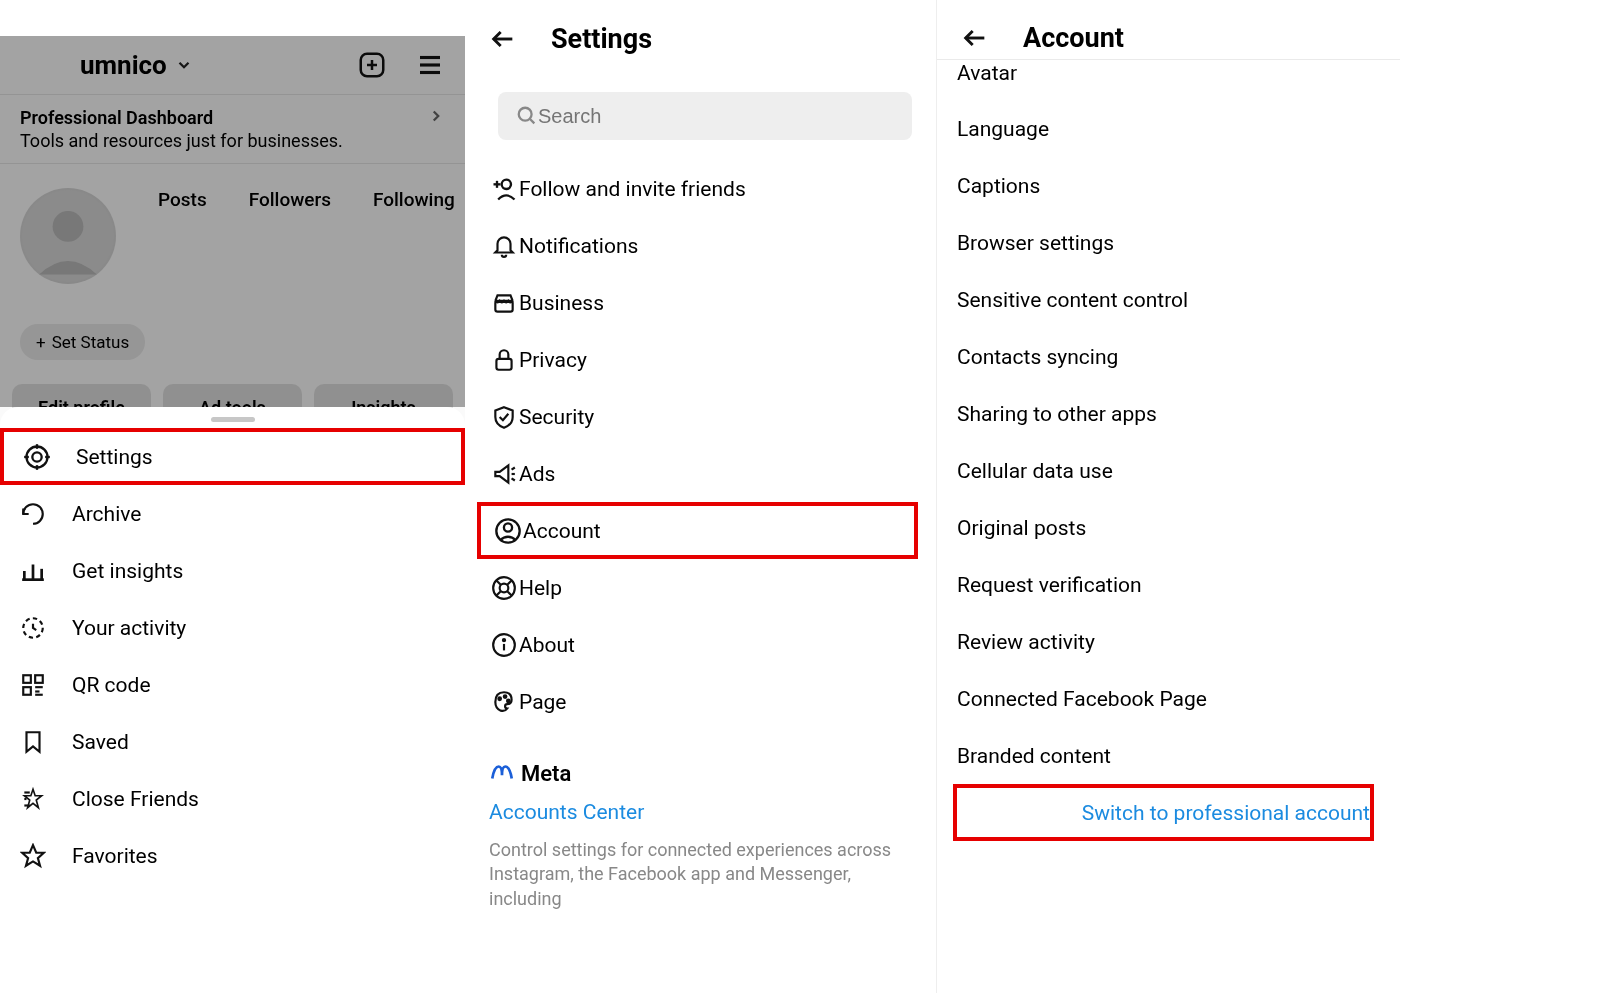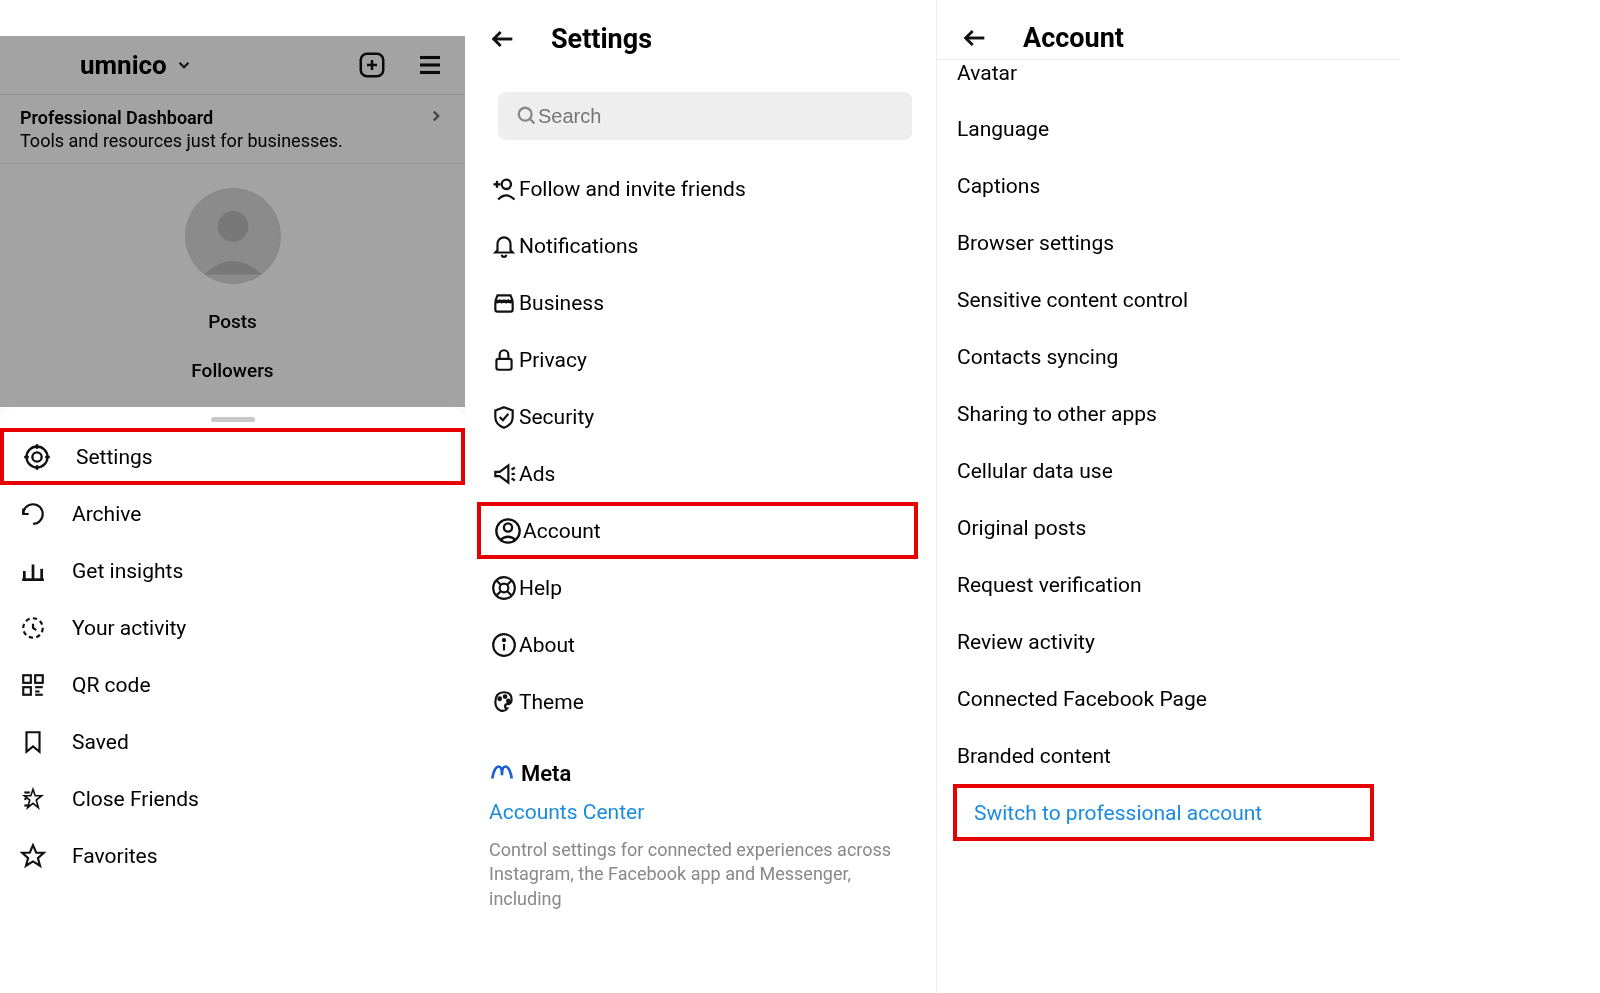--- a/index.html
+++ b/index.html
@@ -52,24 +52,23 @@
     border-bottom: 1px solid #e4e4e4;
     padding: 12px 20px;
     display: flex;
     justify-content: space-between;
     align-items: flex-start;
   }
   .p1-dash-text1 { font-size: 18px; font-weight: 600; }
   .p1-dash-text2 { font-size: 18px; color: #000000; margin-top: 2px;}
   .p1-profile-row {
     display: flex;
-    align-items: center;
+    align-items: flex-start;
     padding: 24px 20px 10px 20px;
-    gap: 26px;
-    flex-direction: column;
+    gap: 42px;
   }
   .avatar-circle {
     width: 96px; height: 96px;
     border-radius: 50%;
     background: #d3d3d3;
     display:flex; align-items:center; justify-content:center;
   }
   .avatar-inner { width:96px; height:96px; position:relative;}
   .stat-label { font-size: 19px; font-weight: 500; }
   .p1-set-status {
@@ -162,21 +161,21 @@
     border-bottom: 1px solid #eaeaea;
   }
   .p3-title { font-size: 27px; font-weight: 700; }
   .p3-list { padding: 0 20px; }
   .p3-item {
     display:flex; align-items:center;
     padding: 16px 0;
     height: 57px;
     font-size: 21px;
   }
-  .p3-red { border:4px solid #e60000; margin: 0 6px 0 -4px; padding-left:17px;}
+  .p3-red { border:4px solid #e60000; margin: 0 6px 0 -4px; padding-left:8px;justify-content:flex-end;}
   .p3-link { color: #1b8be0; }
   
   svg { display:block; }
 </style>
 </head>
 <body>
 
 <div class="panel panel1">
   <div class="p1-top">
     <div class="p1-header">
@@ -441,21 +440,21 @@
   </div>
   <div class="p2-item">
     <span class="picon">
         <svg width="26" height="26" viewBox="0 0 24 24" fill="none" stroke="#111" stroke-width="2">
           <path d="M12 3 Q19 3 19 10 Q19 14 15 14 Q13 14 13 16 Q13 18 15 18 Q13 21 9 20 Q4 18 4 12 Q4 3 12 3 Z"></path>
           <circle cx="8" cy="9" r="1.2" fill="#111"></circle>
           <circle cx="13" cy="7" r="1.2" fill="#111"></circle>
           <circle cx="16" cy="11" r="1.2" fill="#111"></circle>
         </svg>
       </span>
-    <span class="plabel">Theme</span>
+    <span class="plabel">Page</span>
   </div>
   <div class="meta-section">
     <div class="meta-logo">
       <svg width="26" height="26" viewBox="0 0 24 24" fill="none" stroke="#1b5fd8" stroke-width="2.5">
           <path d="M3 17 Q5 6 9 6 Q12 6 12 14 Q12 6 15 6 Q19 6 21 17"></path>
         </svg>
       <span>Meta</span>
     </div>
     <div class="meta-link">Accounts Center</div>
     <div class="meta-desc">Control settings for connected experiences across Instagram, the Facebook app and Messenger, including</div>

